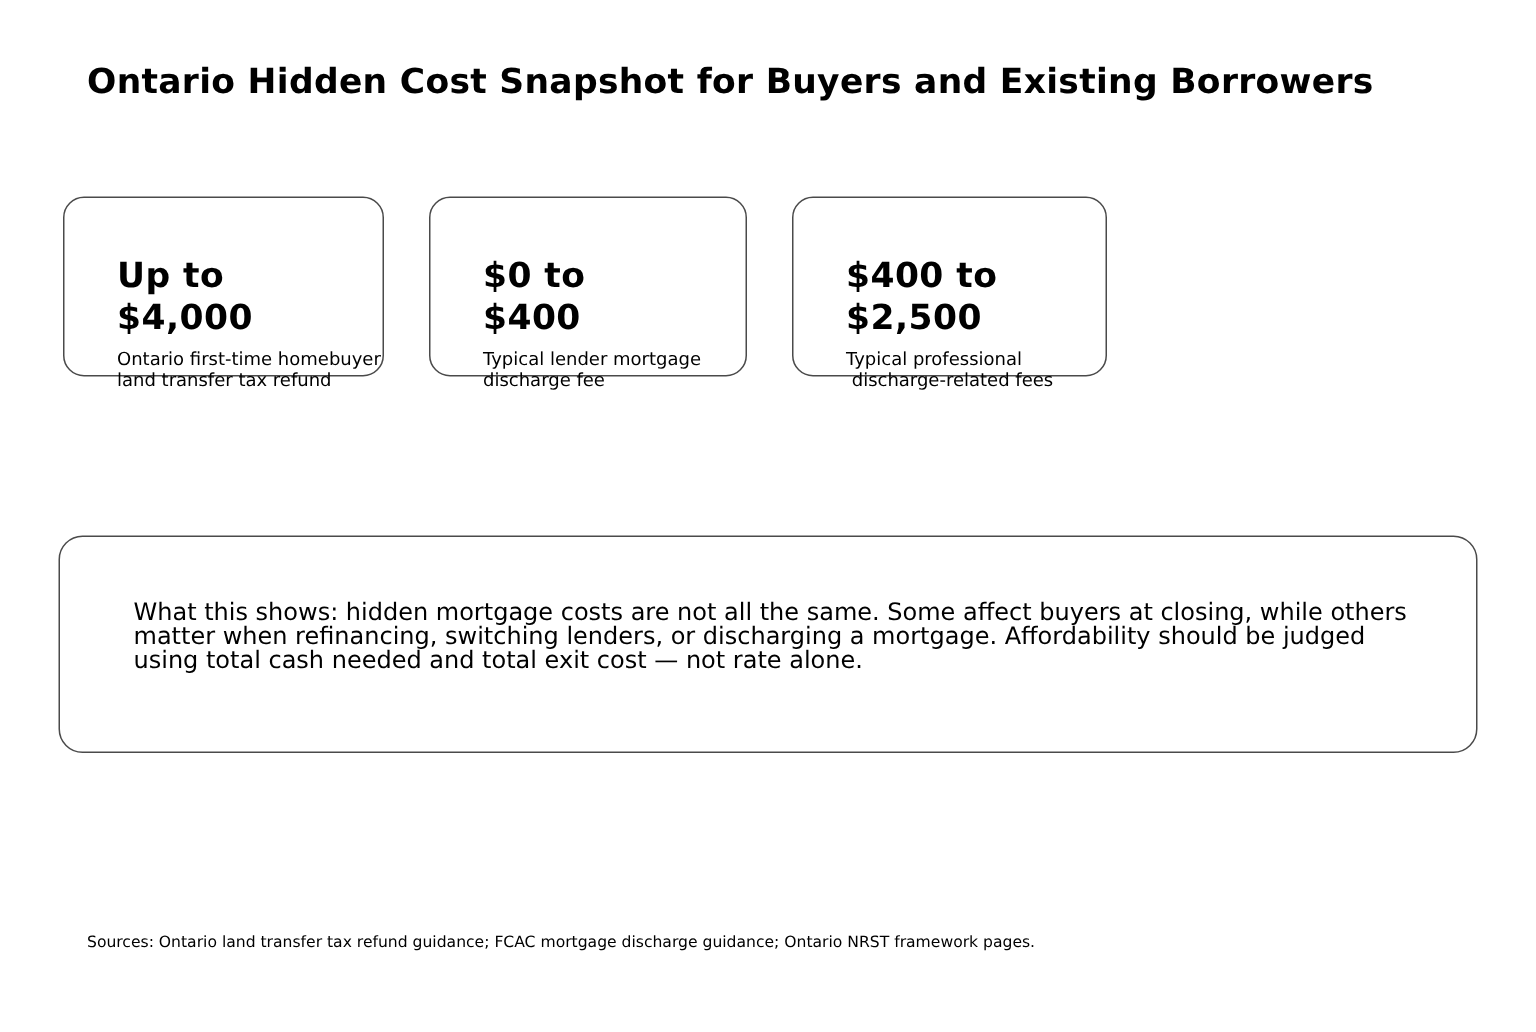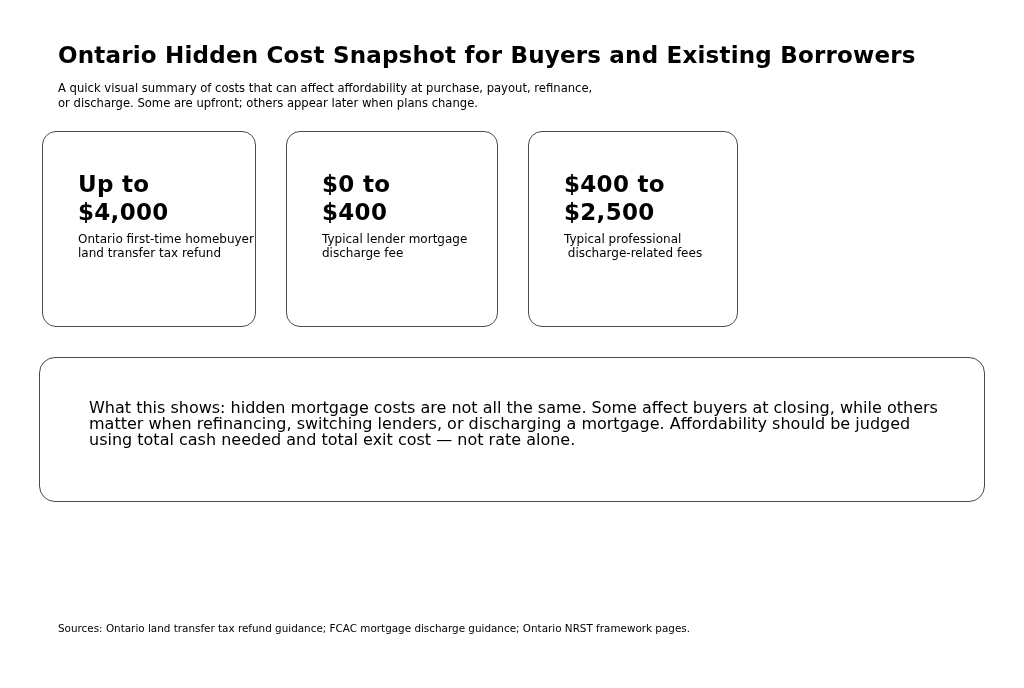--- a/index.html
+++ b/index.html
@@ -29,21 +29,21 @@
     position: absolute;
     left: 58px;
     top: 81px;
     font-size: 11.6px;
     line-height: 15px;
     white-space: pre;
   }
   .card {
     position: absolute;
     top: 131px;
-    height: 196px;
+    height: 120px;
     background: #ffffff;
     border: 1.3px solid #4a4a4a;
     border-radius: 14px;
     box-sizing: border-box;
   }
   .card-value {
     position: absolute;
     left: 35px;
     top: 38px;
     font-size: 23px;
@@ -91,22 +91,20 @@
     white-space: pre;
   }
 </style>
 </head>
 <body>
 
 <div class="page">
 
   <div class="title">Ontario Hidden Cost Snapshot for Buyers and Existing Borrowers</div>
 
-  <div class="subtitle">A quick visual summary of costs that can affect affordability at purchase, payout, refinance,
-or discharge. Some are upfront; others appear later when plans change.</div>
 
   <div class="card card-1">
     <div class="card-value">Up to
 $4,000</div>
     <div class="card-desc">Ontario first-time homebuyer
 land transfer tax refund</div>
   </div>
 
   <div class="card card-2">
     <div class="card-value">$0 to

